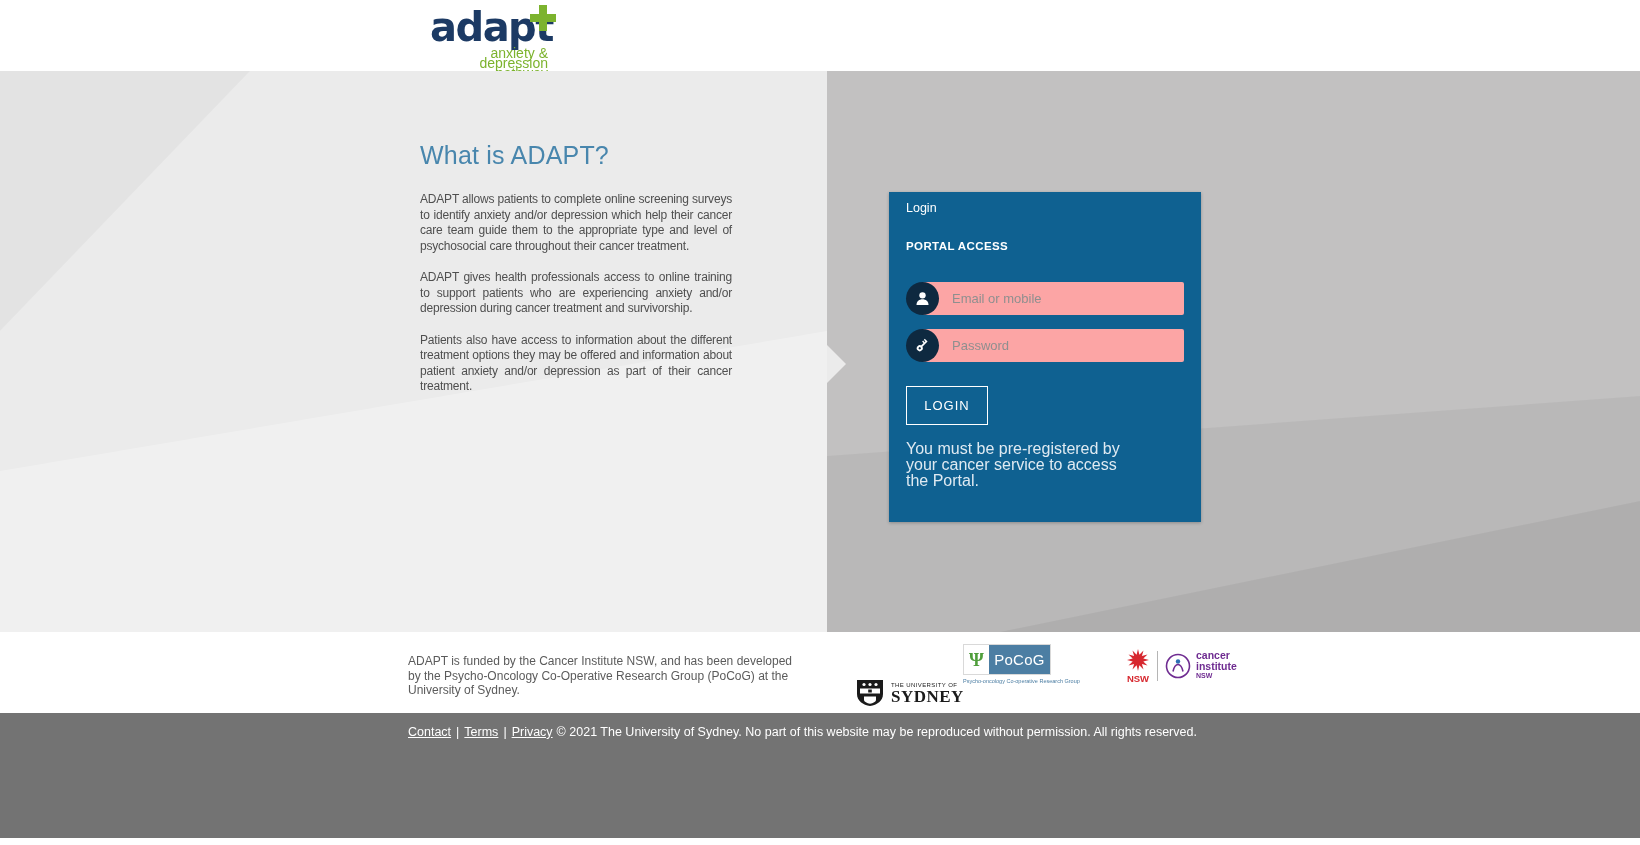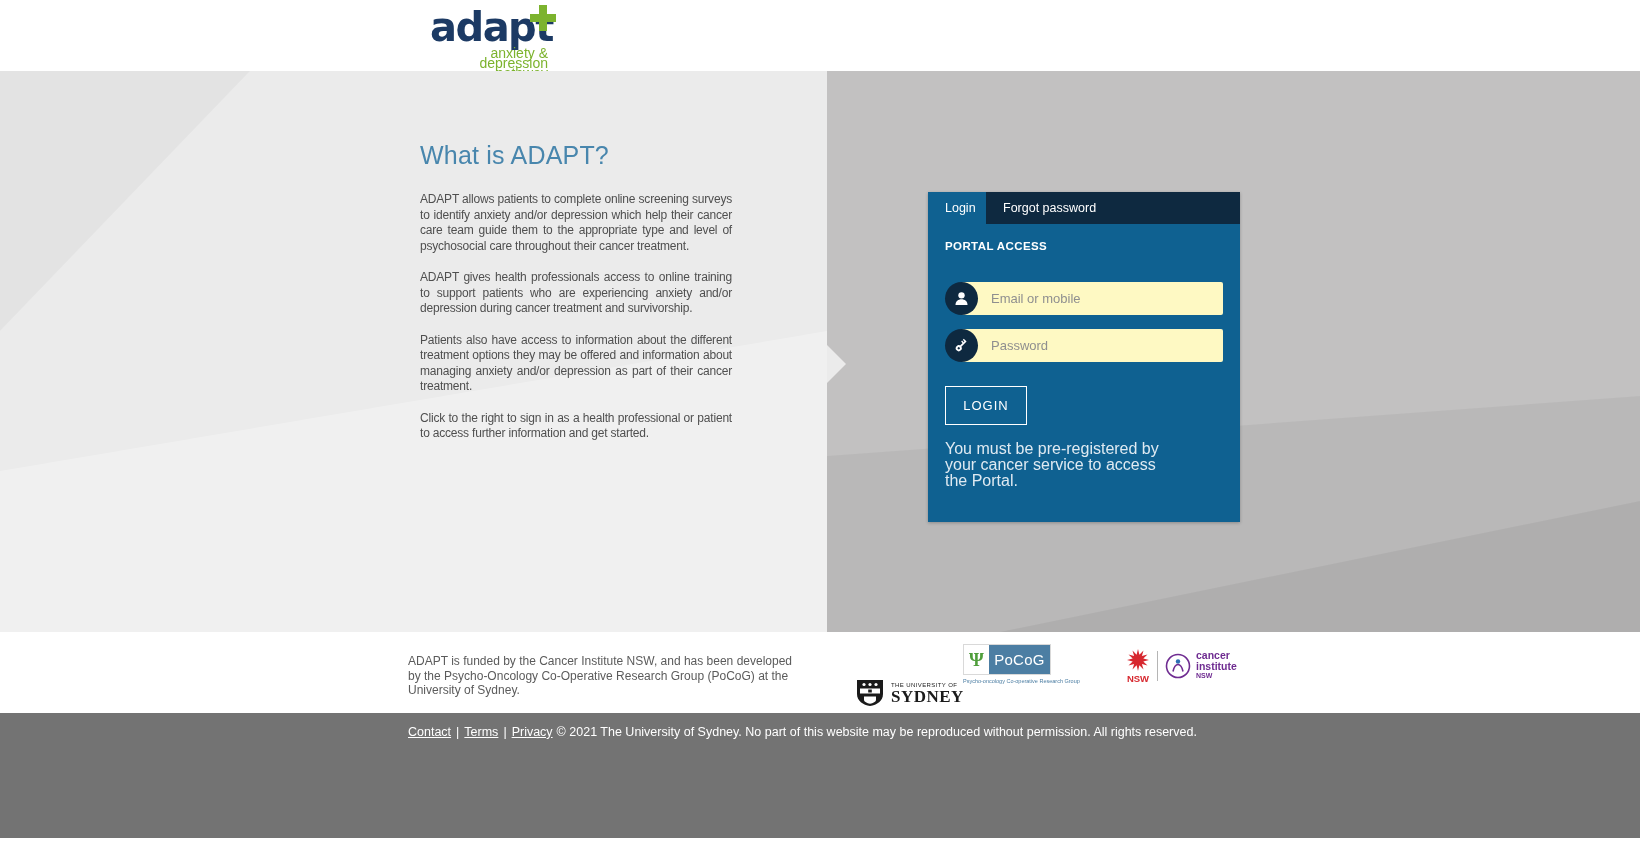--- a/index.html
+++ b/index.html
@@ -20,33 +20,33 @@
   .bg-right { position:absolute; left:827px; top:0; width:813px; height:561px; background:#c2c1c1; }
   .bg-shapes { position:absolute; left:0; top:0; width:1640px; height:561px; }
   .arrow { position:absolute; left:827px; top:274px; width:0; height:0;
            border-top:19px solid transparent; border-bottom:19px solid transparent; border-left:19px solid #ebebeb; }
 
   .intro { position:absolute; left:420px; top:70px; width:312px; }
   .intro h1 { font-size:25px; font-weight:normal; color:#4886ad; margin-bottom:22px; letter-spacing:0.2px; }
   .intro p { font-size:12px; line-height:15.5px; color:#4f4f4f; text-align:justify; margin-bottom:16px; letter-spacing:-0.2px; }
 
   
-  .login-panel { position:absolute; left:928px; top:121px; width:312px; height:330px; background:#0f6191; box-shadow:0 1px 3px rgba(0,0,0,0.25); }
+  .login-panel { position:absolute; left:889px; top:121px; width:312px; height:330px; background:#0f6191; box-shadow:0 1px 3px rgba(0,0,0,0.25); }
   .tabs { display:flex; height:32px; }
   .tab { font-size:12.5px; color:#ffffff; display:flex; align-items:center; cursor:pointer; }
   .tab.active { width:58px; background:#0f6191; padding-left:17px; }
   .tab.inactive { flex:1; background:#0e2940; padding-left:17px; }
   .panel-body { padding:0 17px; }
   .portal-label { margin-top:16px; color:#ffffff; font-size:11.5px; font-weight:bold; letter-spacing:0.4px; }
   .input-row { display:flex; align-items:center; height:33px; position:relative; }
   .input-row.first { margin-top:30px; }
   .input-row.second { margin-top:14px; }
   .icon-circle { position:relative; z-index:2; width:33px; height:33px; border-radius:50%; background:#0e2940; flex:0 0 33px;
                  display:flex; align-items:center; justify-content:center; }
-  .input-row input { flex:1; height:33px; margin-left:-17px; border:none; outline:none; background:#fef9c3; border-radius:2px;
+  .input-row input { flex:1; height:33px; margin-left:-17px; border:none; outline:none; background:#fca5a5; border-radius:2px;
                      padding-left:30px; font-size:13px; color:#555; font-family:"Liberation Sans", sans-serif; }
   .input-row input::placeholder { color:#8f8f8f; opacity:1; }
   .login-btn { margin-top:24px; width:82px; height:39px; background:transparent; border:1px solid #ffffff; color:#ffffff;
                font-size:13px; letter-spacing:1px; font-family:"Liberation Sans", sans-serif; cursor:pointer; }
   .note { margin-top:16px; width:215px; font-size:16px; line-height:16px; color:#dfeaf2; }
 
   
   .footer { position:absolute; top:632px; left:0; width:1640px; height:84px; background:#ffffff; }
   .funding { position:absolute; left:408px; top:22px; width:400px; font-size:12px; line-height:14.5px; color:#5b5b5b; }
   .logo-usyd { position:absolute; left:855px; top:24px; display:flex; align-items:center;margin-top:23px; }
@@ -99,28 +99,26 @@
       <polygon points="0,400 827,260 827,561 0,561" fill="rgba(255,255,255,0.28)"></polygon>
       <polygon points="827,385 1640,325 1640,561 827,561" fill="rgba(0,0,0,0.045)"></polygon>
       <polygon points="1000,561 1640,430 1640,561" fill="rgba(0,0,0,0.05)"></polygon>
     </svg>
     <div class="arrow"></div>
 
     <div class="intro">
       <h1>What is ADAPT?</h1>
       <p>ADAPT allows patients to complete online screening surveys to identify anxiety and/or depression which help their cancer care team guide them to the appropriate type and level of psychosocial care throughout their cancer treatment.</p>
       <p>ADAPT gives health professionals access to online training to support patients who are experiencing anxiety and/or depression during cancer treatment and survivorship.</p>
-      <p>Patients also have access to information about the different treatment options they may be offered and information about managing anxiety and/or depression as part of their cancer treatment.</p>
-      <p>Click to the right to sign in as a health professional or patient to access further information and get started.</p>
+      <p>Patients also have access to information about the different treatment options they may be offered and information about patient anxiety and/or depression as part of their cancer treatment.</p>
     </div>
 
     <div class="login-panel">
       <div class="tabs">
         <div class="tab active">Login</div>
-        <div class="tab inactive">Forgot password</div>
       </div>
       <div class="panel-body">
         <div class="portal-label">PORTAL ACCESS</div>
 
         <div class="input-row first">
           <div class="icon-circle">
             <svg width="17" height="17" viewBox="0 0 24 24">
                 <circle cx="12" cy="7.5" r="4.5" fill="#ffffff"></circle>
                 <path d="M3.5 21c0-5 3.8-8 8.5-8s8.5 3 8.5 8z" fill="#ffffff"></path>
               </svg>

